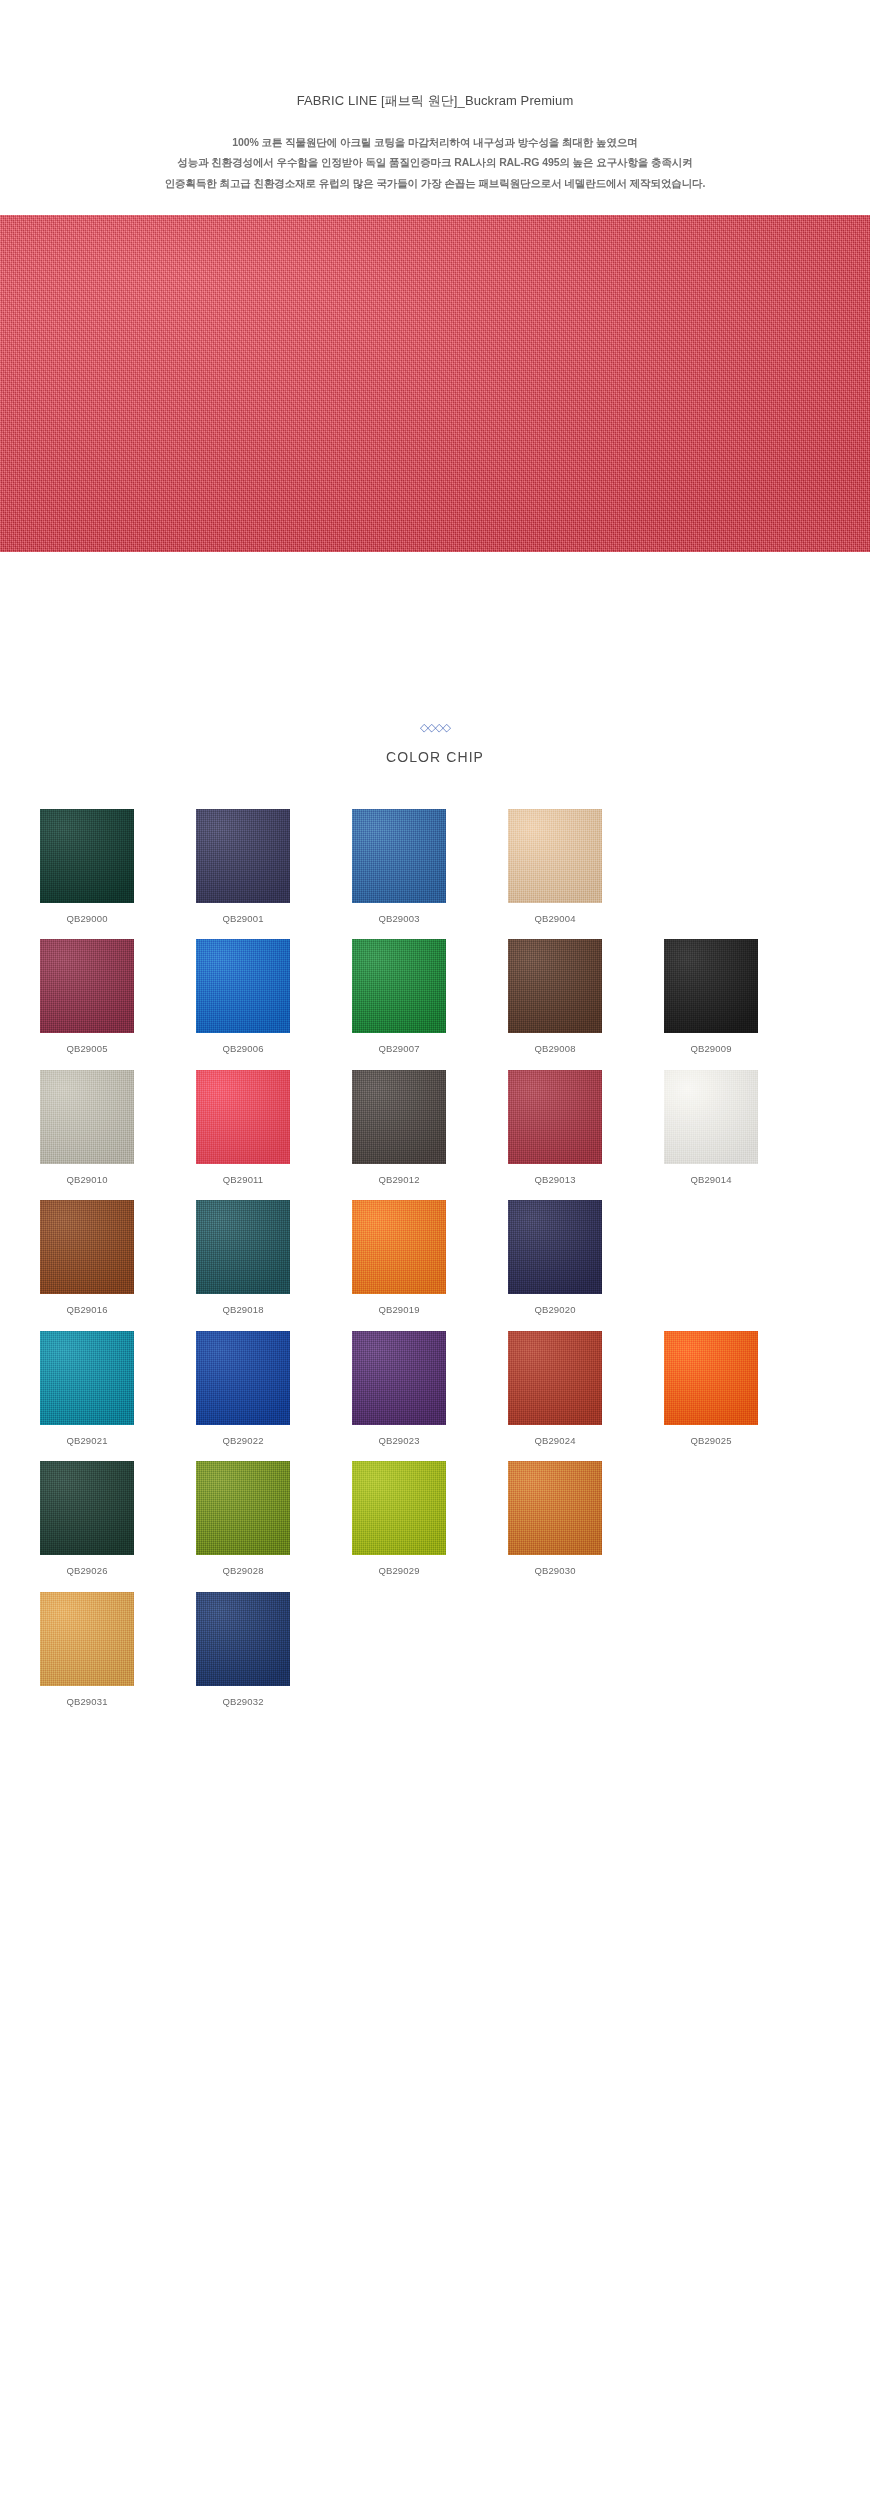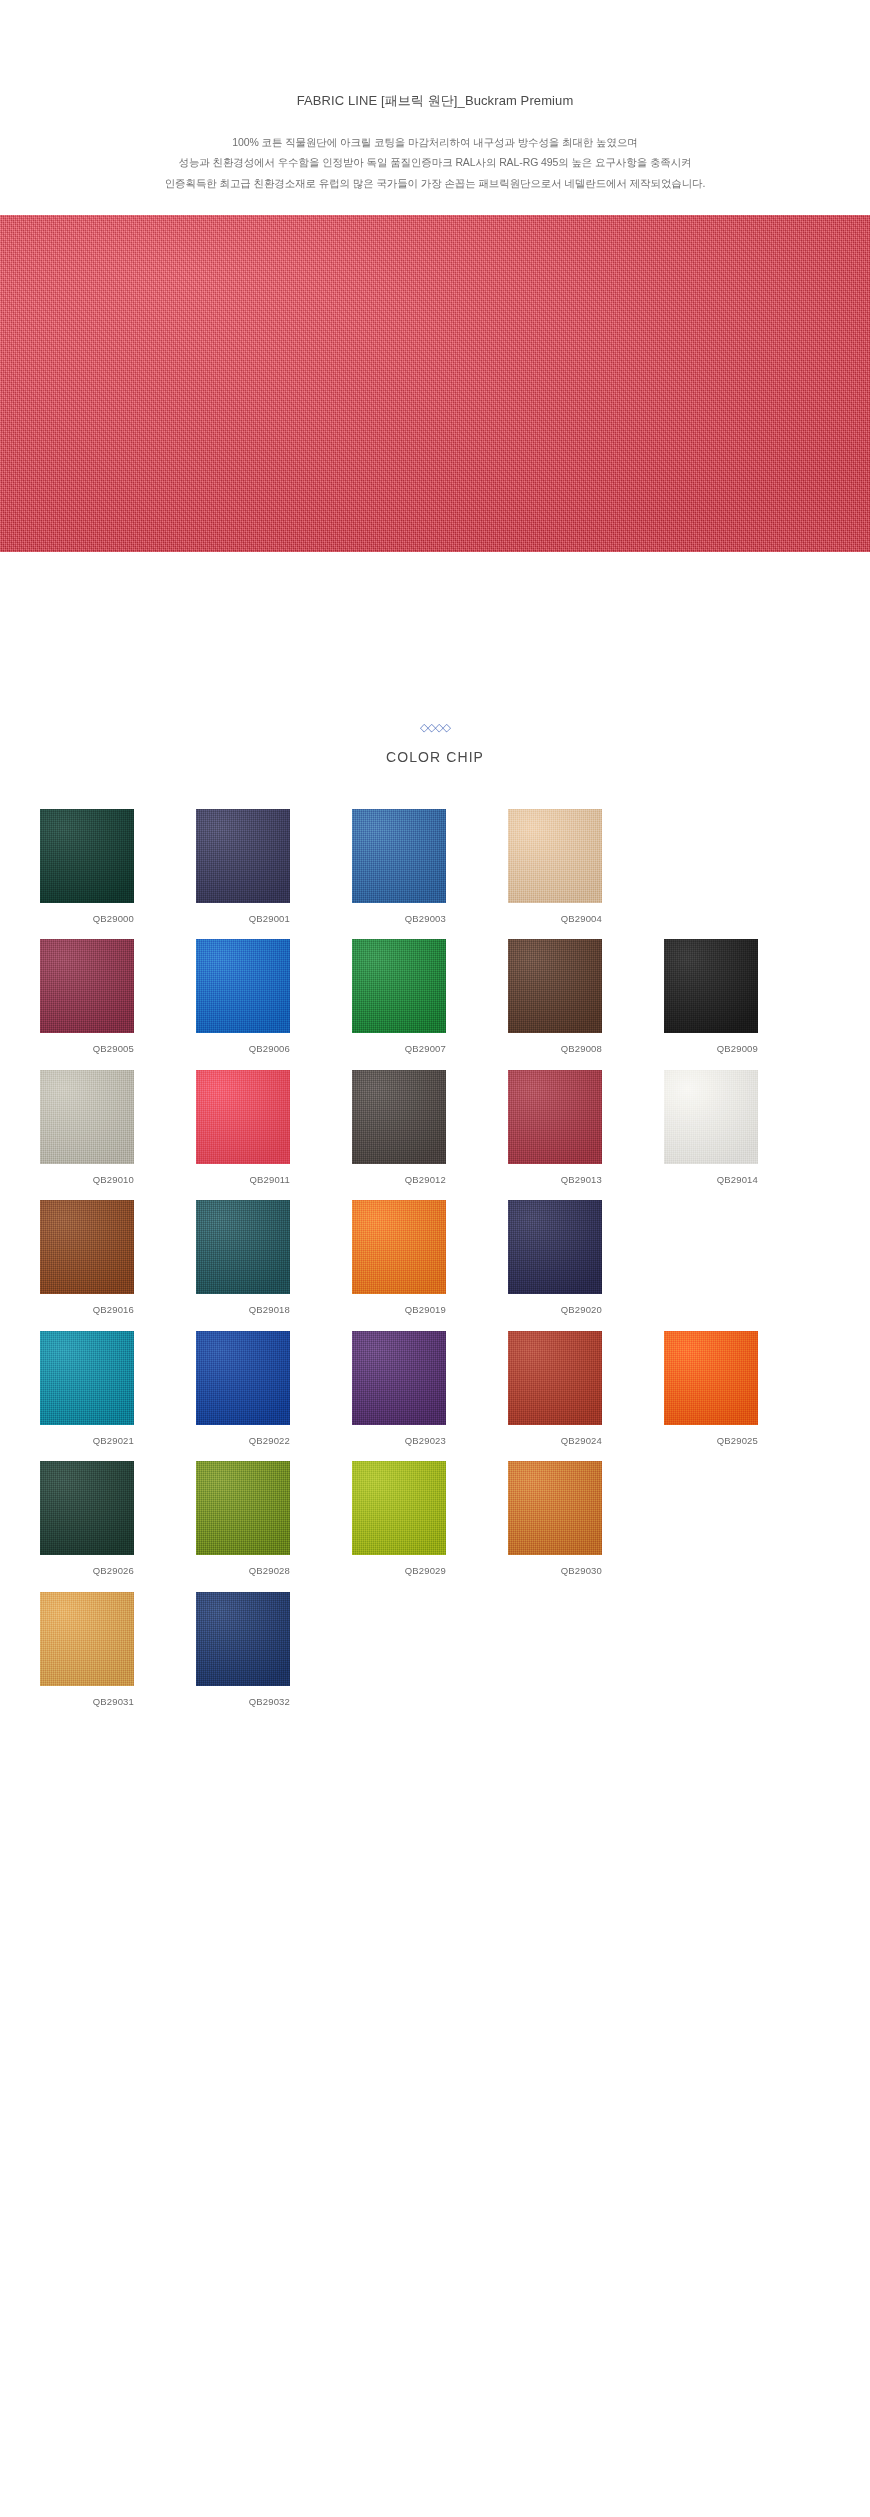--- a/index.html
+++ b/index.html
@@ -33,20 +33,21 @@
     font-weight: 400;
     margin: 0 0 22px 0;
     line-height: 1.4;
   }
   .header-desc {
     font-size: 10.5px;
     color: #6f6f6f;
     line-height: 1.92;
     margin: 12px;
     letter-spacing: -.1px;
+    font-weight: bold;
   }
   .header-desc div { white-space: nowrap; }
 
   
   .hero {
     margin-top: 22px;
     width: 870px;
     height: 337px;
     position: relative;
     overflow: hidden;
@@ -88,21 +89,21 @@
     margin: 0 auto;
   }
   .chip-row {
     display: flex;
     justify-content: flex-start;
     margin-bottom: 16px;
   }
   .chip {
     width: 94px;
     margin-right: 62px;
-    text-align: right;
+    text-align: center;
   }
   .chip:nth-child(5n) { margin-right: 0; }
   .chip-color {
     width: 94px;
     height: 94px;
     background-image:
       repeating-linear-gradient(90deg, rgba(255,255,255,.13) 0 1px, rgba(0,0,0,.10) 1px 2px),
       repeating-linear-gradient(0deg,  rgba(255,255,255,.11) 0 1px, rgba(0,0,0,.08) 1px 2px),
       radial-gradient(125% 110% at 25% 20%, rgba(255,255,255,.13), rgba(0,0,0,.12) 80%);
     background-blend-mode: overlay, overlay, normal;

